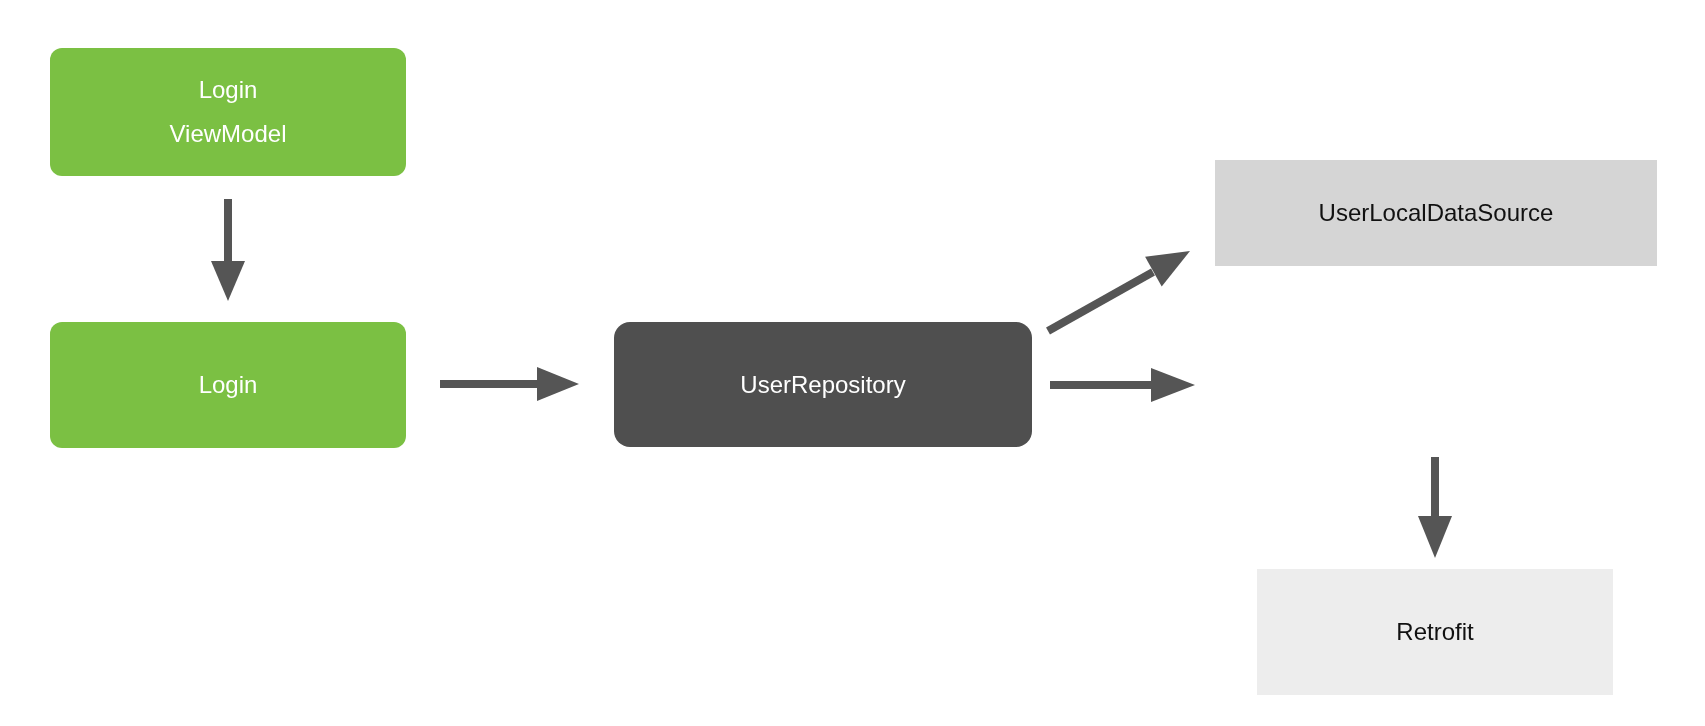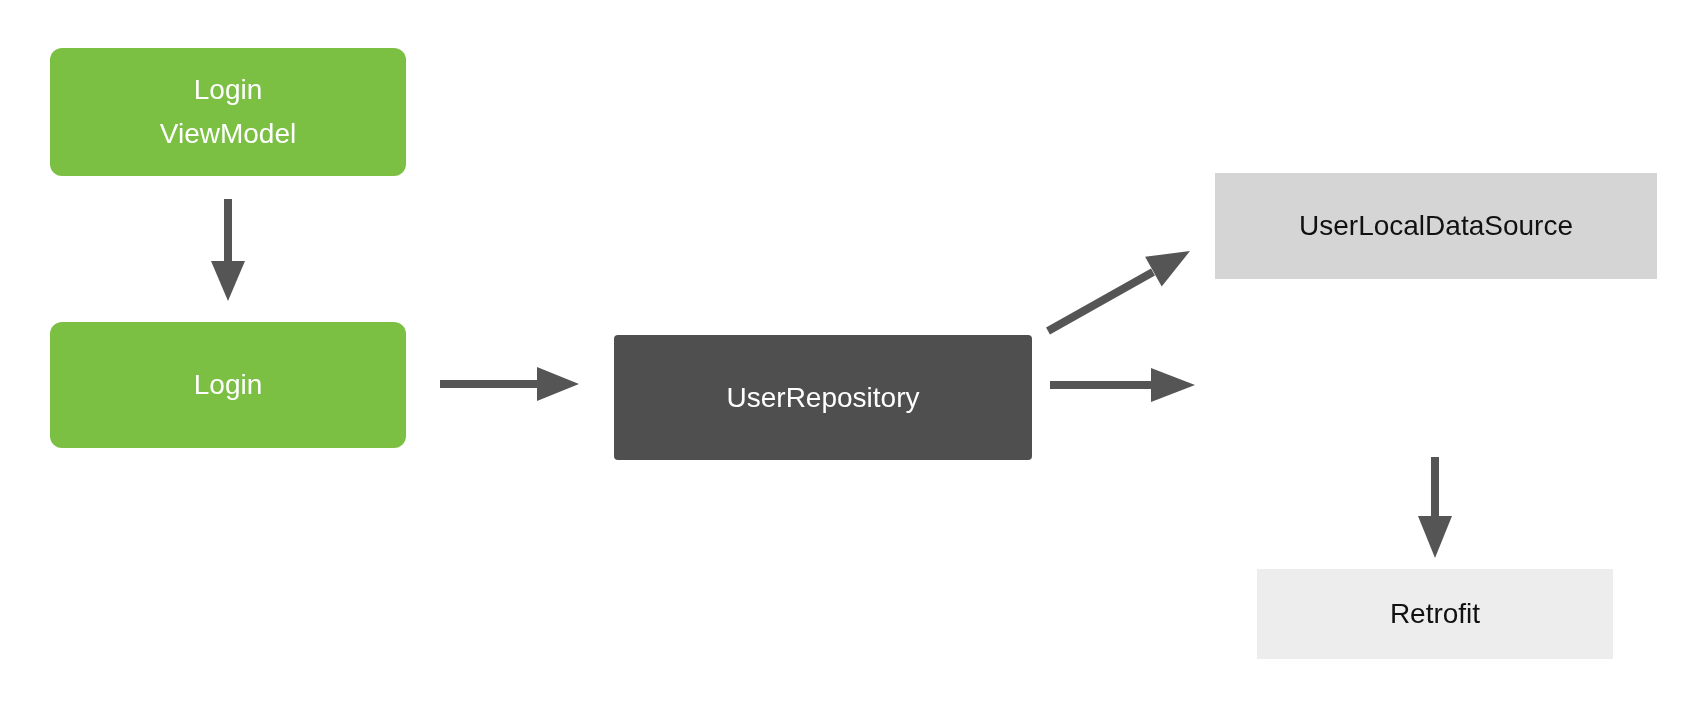--- a/index.html
+++ b/index.html
@@ -15,54 +15,52 @@
     font-family: "Liberation Sans", sans-serif;
     overflow: hidden;
   }
   .node {
     position: absolute;
     display: flex;
     flex-direction: column;
     align-items: center;
     justify-content: center;
     text-align: center;
-    font-size: 28px;
+    font-size: 24px;
     line-height: 44px;
     box-sizing: border-box;
   }
   .node .label-line { display: block; }
   .node-green {
     background: var(--green, #7BC043);
     color: var(--text-on-color, #ffffff);
     border-radius: 12px;
   }
   .node-dark {
     background: var(--dark-gray, #4F4F4F);
     color: var(--text-on-color, #ffffff);
-    border-radius: 4px;
-    margin-top: 13px;
+    border-radius: 16px;
   }
   .node-light {
     background: var(--light-gray, #D5D5D5);
     color: var(--text-on-light, #111111);
     border-radius: 0;
-    margin-top: 13px;
   }
   .node-lighter {
     background: var(--lighter-gray, #EDEDED);
     color: var(--text-on-light, #111111);
     border-radius: 0;
   }
   
   #login-activity        { left: 50px;   top: 48px;  width: 356px; height: 128px; }
   #login-viewmodel       { left: 50px;   top: 322px; width: 356px; height: 126px; }
   #user-repository       { left: 614px;  top: 322px; width: 418px; height: 125px; }
   #user-local-datasource { left: 1215px; top: 160px; width: 442px; height: 106px; }
   #user-remote-datasource{ left: 1215px; top: 332px; width: 442px; height: 106px; }
-  #retrofit              { left: 1257px; top: 569px; width: 356px; height: 90px; }
+  #retrofit              { left: 1257px; top: 569px; width: 356px; height: 126px; }
 
   .arrows-overlay {
     position: absolute;
     left: 0; top: 0;
     width: 1705px;
     height: 726px;
     pointer-events: none;
   }
   .arrows-overlay line {
     stroke: var(--arrow, #555555);

